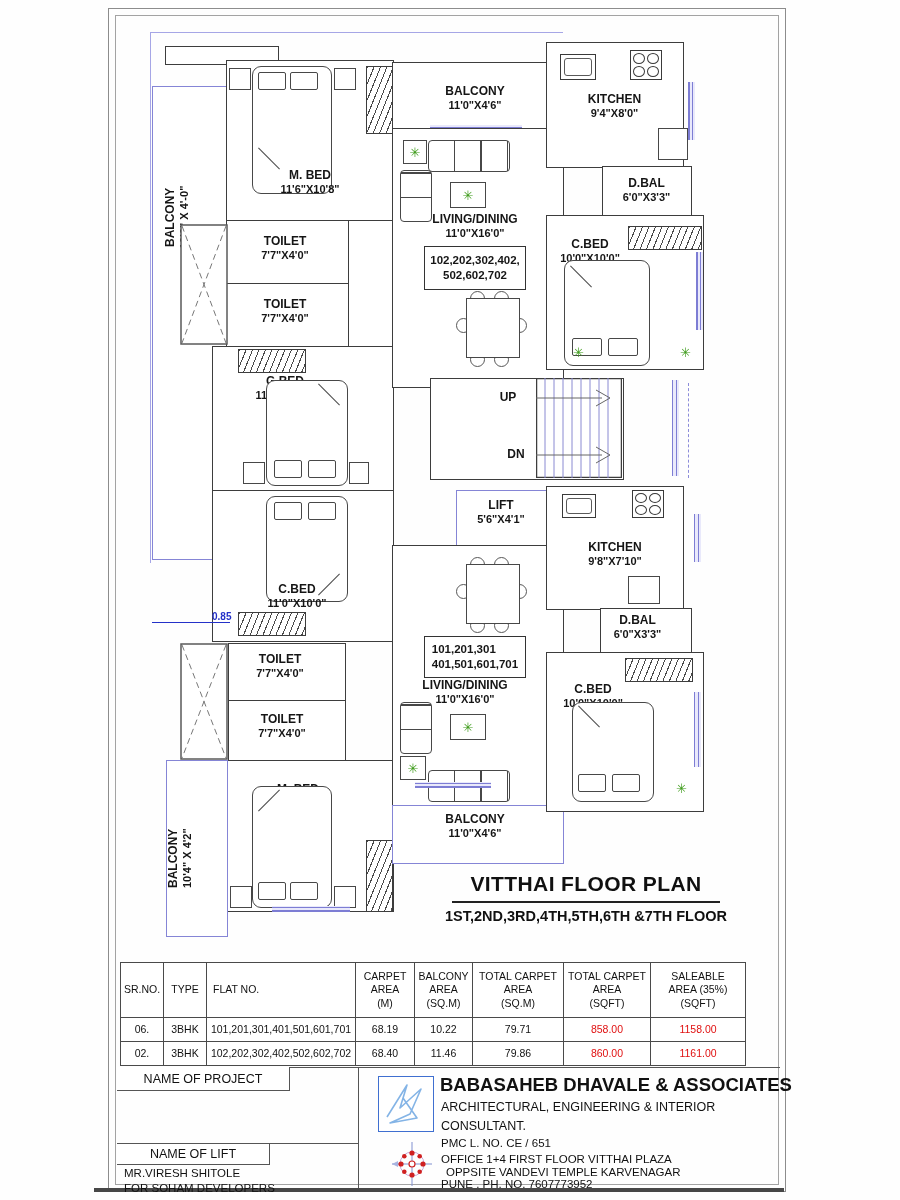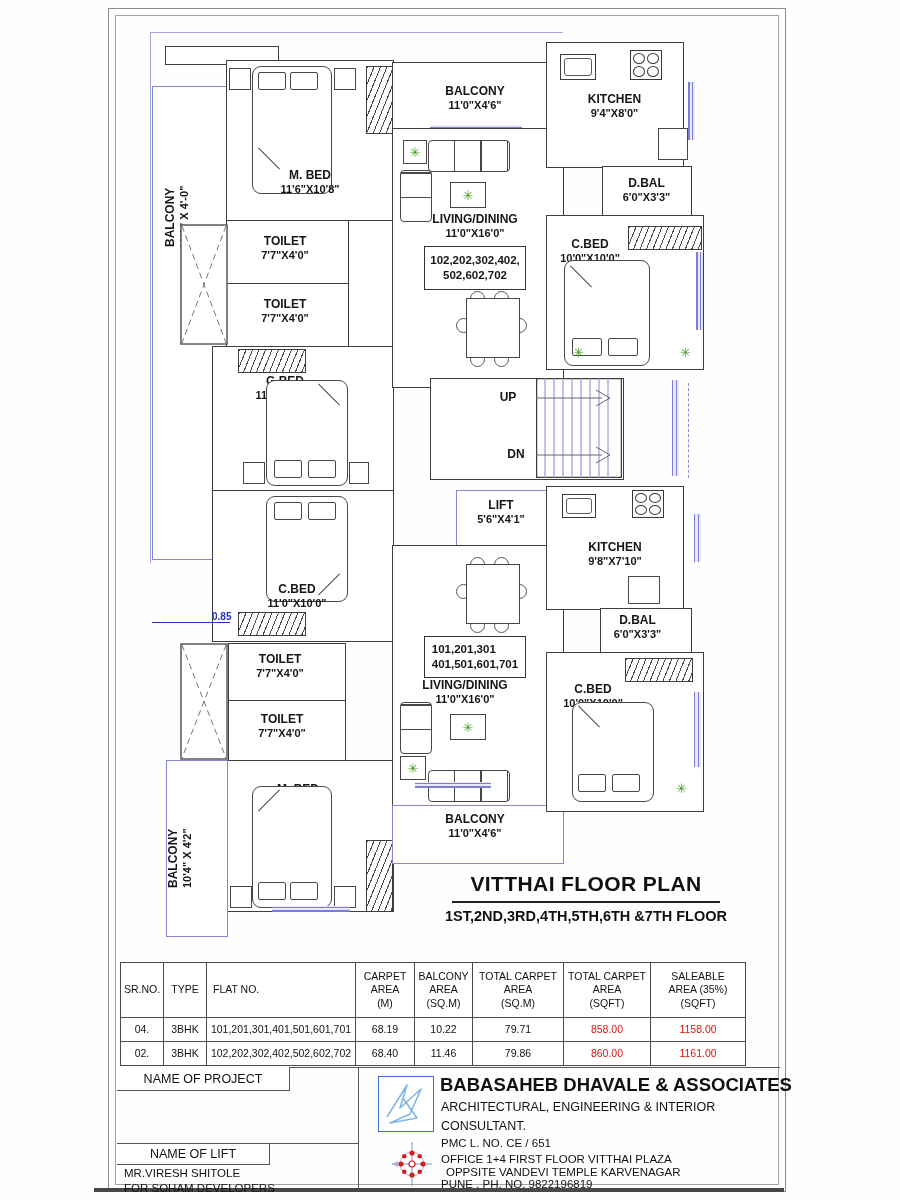--- a/index.html
+++ b/index.html
@@ -342,21 +342,21 @@
 AREA
 (SQ.M)</th>
       <th>TOTAL CARPET
 AREA
 (SQFT)</th>
       <th>SALEABLE
 AREA (35%)
 (SQFT)</th>
     </tr>
     <tr style="height:24px;">
-      <td>04.</td>
+      <td>06.</td>
       <td>3BHK</td>
       <td>101,201,301,401,501,601,701</td>
       <td>68.19</td>
       <td>10.22</td>
       <td>79.71</td>
       <td class="red">858.00</td>
       <td class="red">1158.00</td>
     </tr>
     <tr style="height:24px;">
       <td>02.</td>
@@ -400,15 +400,15 @@
         <circle cx="29.7" cy="31.7" r="2.3"></circle>
     </g>
     <circle cx="22" cy="24" r="3" fill="#fff" stroke="#d02020" stroke-width="1.2"></circle>
   </svg>
   <div class="firmline" style="left:440px;top:1074px;font-size:18.5px;font-weight:bold;">BABASAHEB DHAVALE &amp; ASSOCIATES</div>
   <div class="firmline" style="left:441px;top:1100px;font-size:12.5px;">ARCHITECTURAL, ENGINEERING &amp; INTERIOR</div>
   <div class="firmline" style="left:441px;top:1119px;font-size:12.5px;">CONSULTANT.</div>
   <div class="firmline" style="left:441px;top:1137px;font-size:11.5px;">PMC L. NO. CE / 651</div>
   <div class="firmline" style="left:441px;top:1153px;font-size:11.5px;">OFFICE 1+4 FIRST FLOOR VITTHAI PLAZA</div>
   <div class="firmline" style="left:446px;top:1166px;font-size:11.5px;">OPPSITE VANDEVI TEMPLE KARVENAGAR</div>
-  <div class="firmline" style="left:441px;top:1178px;font-size:11.5px;">PUNE . PH. NO. 9822196819</div>
+  <div class="firmline" style="left:441px;top:1178px;font-size:11.5px;">PUNE . PH. NO. 7607773952</div>
 
 </div>
 
 </body></html>

